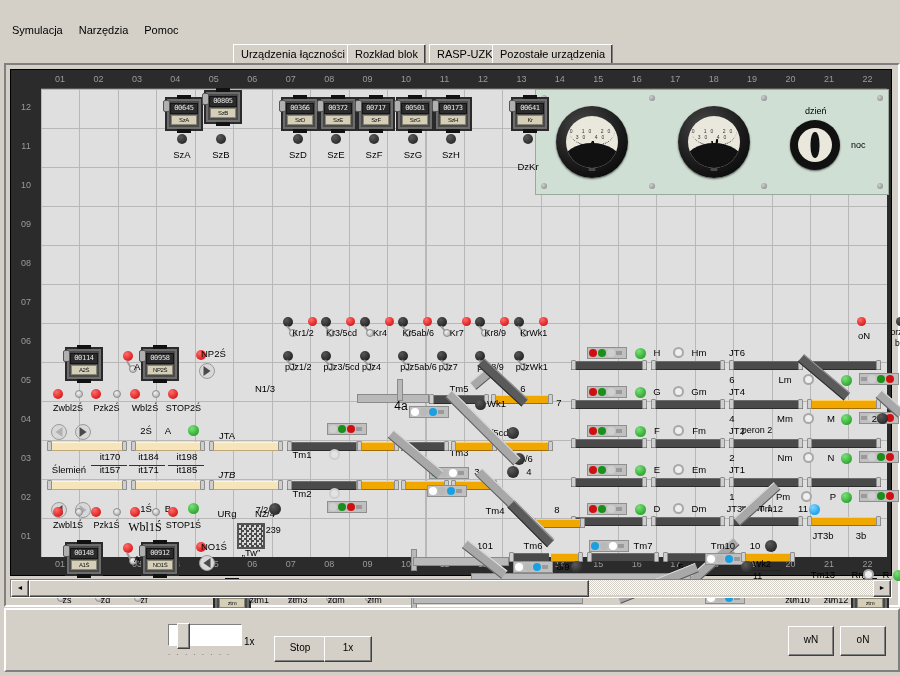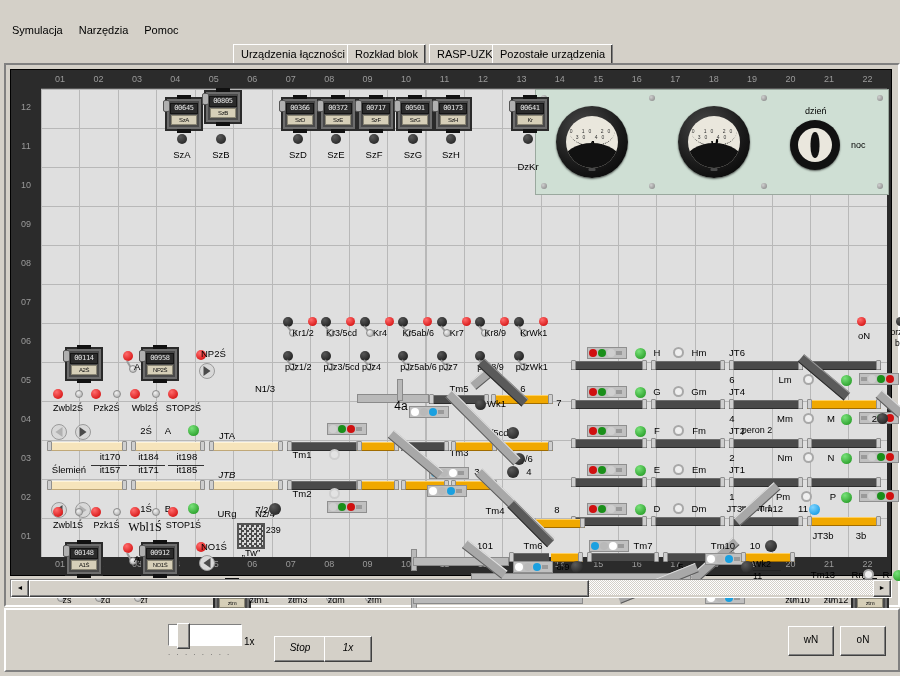--- a/index.html
+++ b/index.html
@@ -160,21 +160,21 @@
 
   
   .status{position:absolute;left:4px;top:608px;width:892px;height:60px;background:#d4d0c8;
      border:2px solid;border-color:#fff #808080 #808080 #fff;}
   .clock{position:absolute;left:14px;top:12px;font-size:23px;font-family:"Liberation Sans",sans-serif;letter-spacing:0.5px;}
   .slider{position:absolute;left:162px;top:14px;width:72px;height:20px;background:#fff;border:1px solid;border-color:#808080 #fff #fff #808080;}
   .sliderknob{position:absolute;left:8px;top:-2px;width:11px;height:24px;background:#d4d0c8;border:1px solid #fff;border-right-color:#404040;border-bottom-color:#404040;box-shadow:inset -1px -1px 0 #808080;}
   .slidertix{position:absolute;left:162px;top:38px;width:72px;font-size:8px;letter-spacing:2px;color:#555;}
   .sx{position:absolute;left:238px;top:26px;font-size:10px;}
   .pbtn{position:absolute;height:24px;background:#d4d0c8;border:1px solid #fff;border-right-color:#404040;border-bottom-color:#404040;
-        box-shadow:inset -1px -1px 0 #808080;font-size:10px;text-align:center;line-height:22px;font-style:italic;}
+        box-shadow:inset -1px -1px 0 #808080;font-size:10px;text-align:center;line-height:22px;}
   .wbtn{position:absolute;top:16px;width:44px;height:28px;background:#d4d0c8;border:1px solid #fff;border-right-color:#404040;border-bottom-color:#404040;
         box-shadow:inset -1px -1px 0 #808080;font-size:10px;text-align:center;line-height:26px;}
 </style>
 </head>
 <body>
 
 <div class="win">
 
 
   <div class="menubar">

